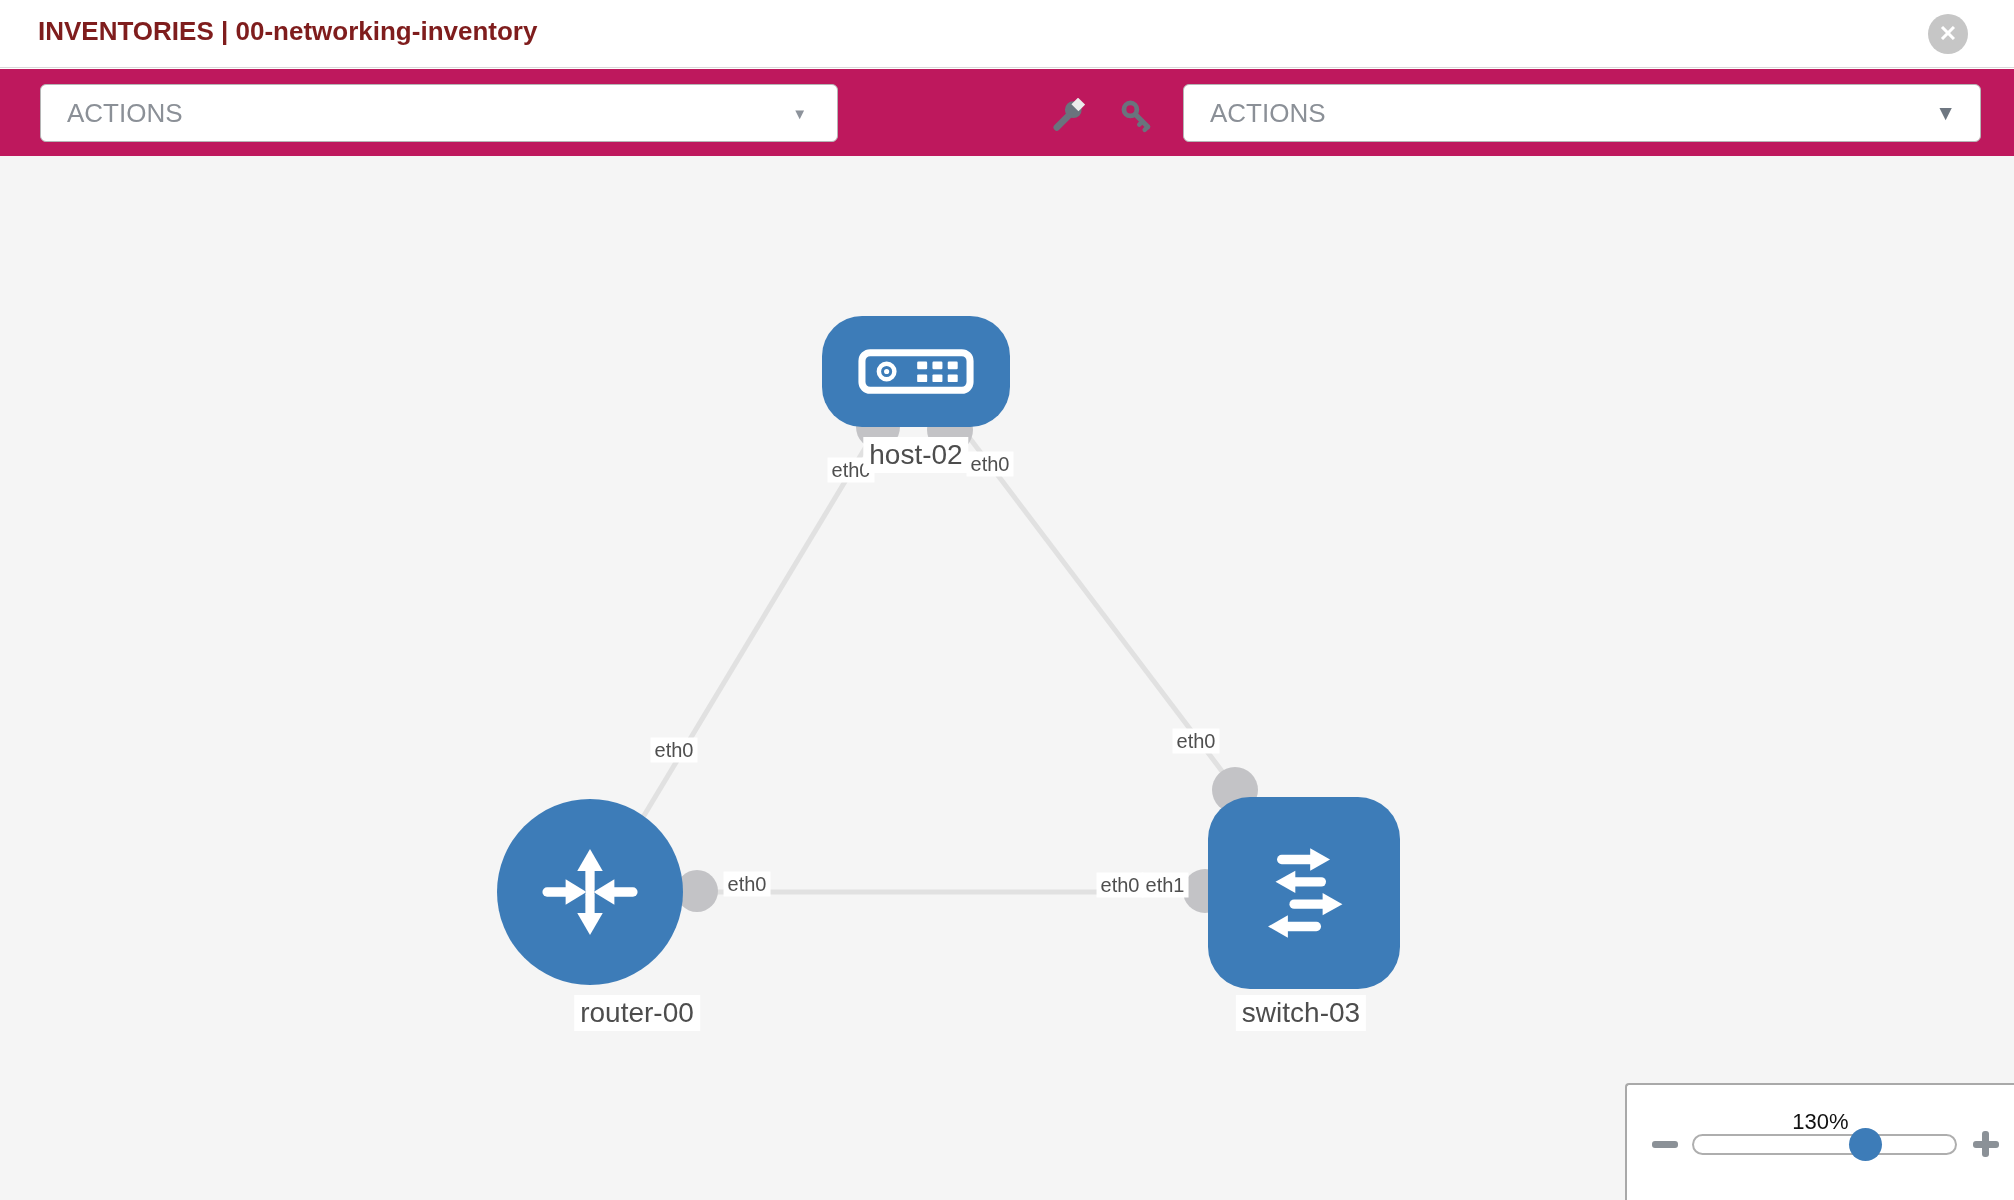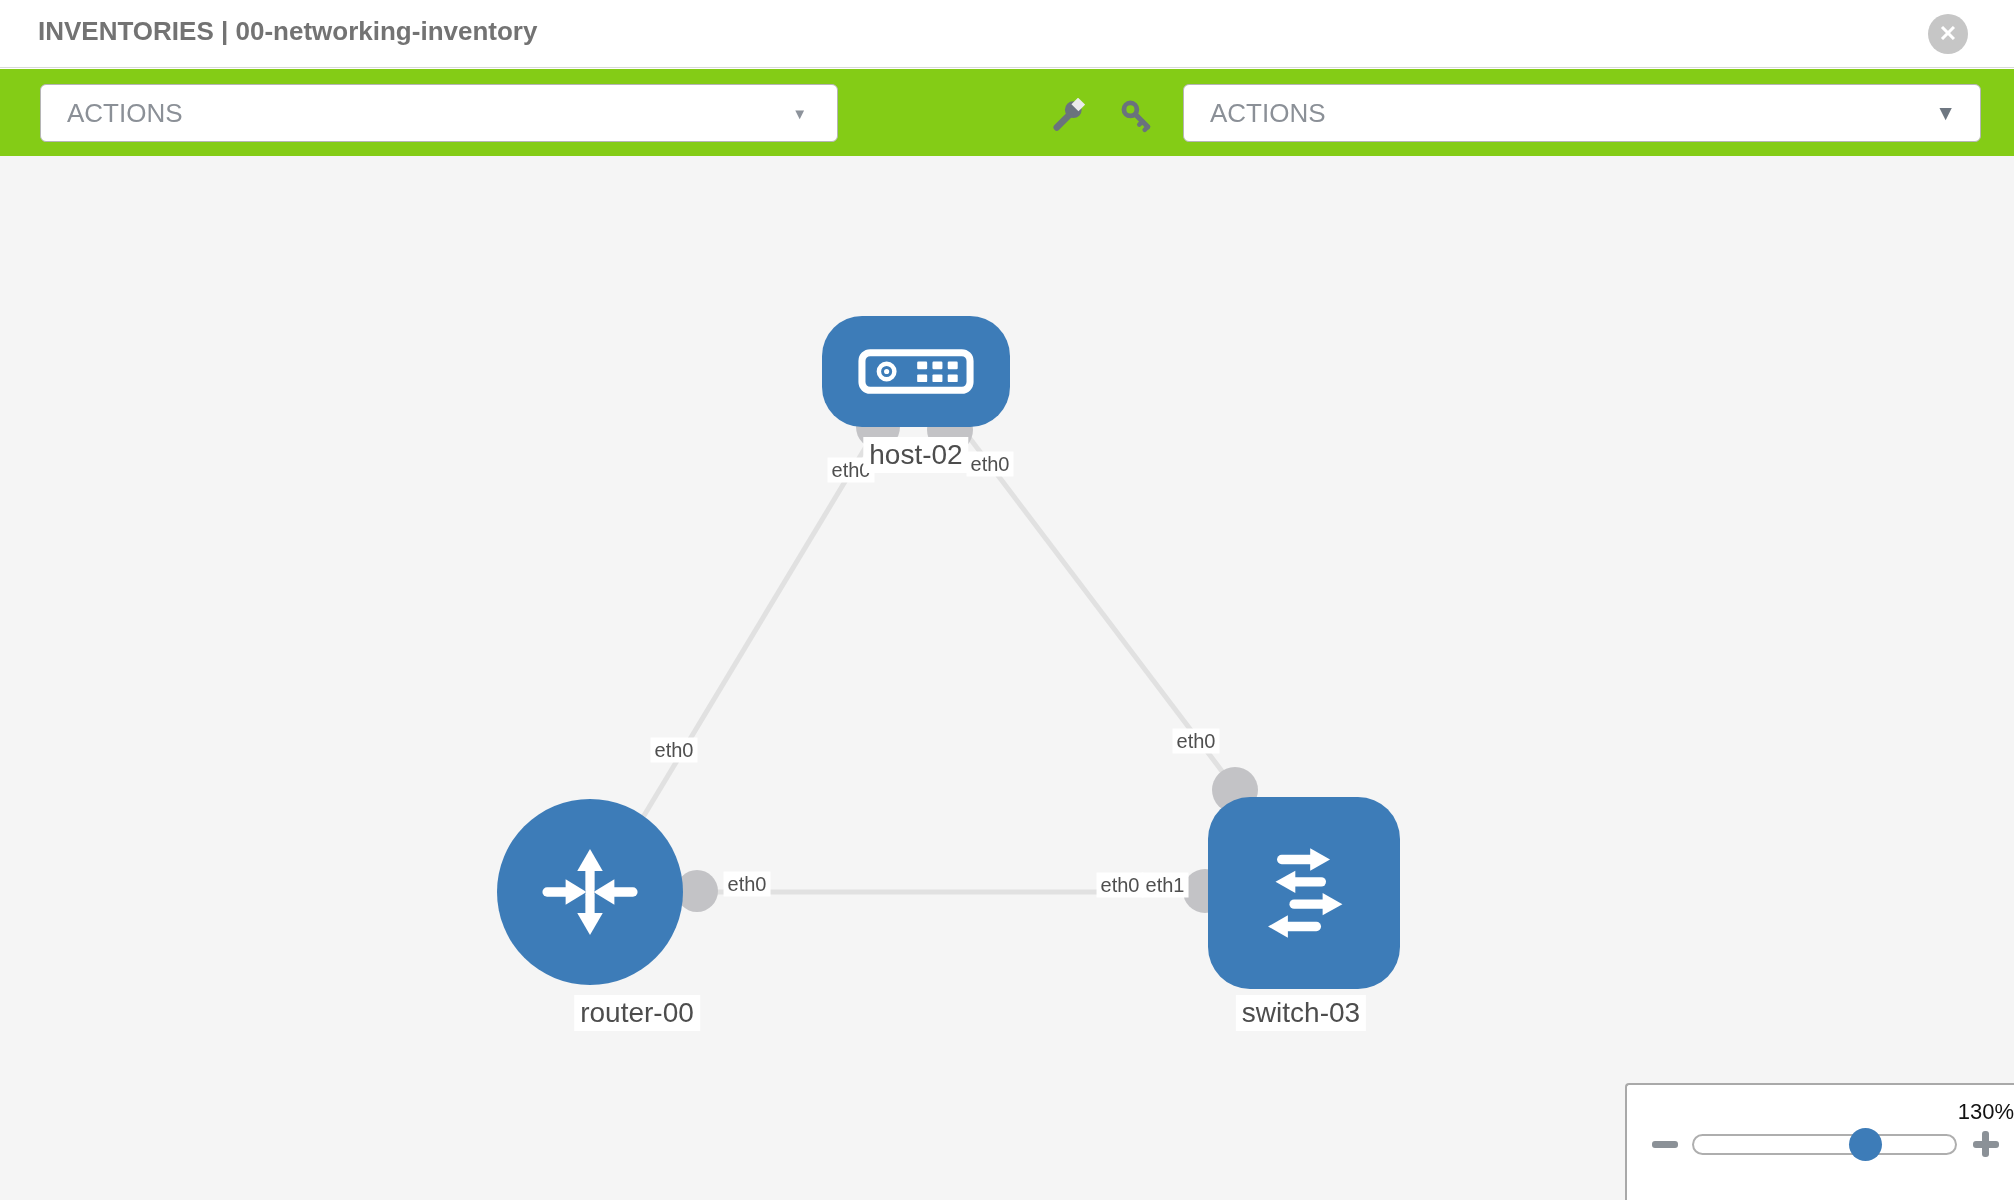--- a/index.html
+++ b/index.html
@@ -1,27 +1,27 @@
 <!DOCTYPE html>
 <html><head>
 <meta charset="utf-8">
 <style>
   * { margin:0; padding:0; box-sizing:border-box; }
   body { background:#fff; font-family:"Liberation Sans", sans-serif; }
   .screen { position:relative; width:2014px; height:1200px; background:#fff; overflow:hidden; }
 
   
   .header { position:absolute; top:0; left:0; right:0; height:68px; background:#fff; border-bottom:1px solid #d9d9d9; }
-  .page-title { position:absolute; left:38px; top:16px; font-size:26px; font-weight:bold; color:#737373; }
+  .page-title { position:absolute; left:38px; top:16px; font-size:26px; font-weight:bold; color:#7f1d1d; }
   .close-btn { position:absolute; right:46px; top:14px; width:40px; height:40px; border-radius:50%;
                background:#c6c6c6; color:#fff; font-size:22px; font-weight:bold;
                display:flex; align-items:center; justify-content:center; cursor:pointer; }
 
   
-  .toolbar { position:absolute; top:69px; left:0; right:0; height:110px; background:#84cc16; border-bottom:1px solid #d4d4d4; }
+  .toolbar { position:absolute; top:69px; left:0; right:0; height:110px; background:#be185d; border-bottom:1px solid #d4d4d4; }
   .dropdown { position:absolute; top:15px; height:58px; background:#fff; border:1px solid #b5b5b5; border-radius:6px;
               display:flex; align-items:center; font-size:26px; color:#8b9097; cursor:pointer; }
   .dropdown .dd-label { padding-left:26px; }
   .dd-caret { position:absolute; top:50%; transform:translateY(-50%); }
   .actions-dd { left:40px; width:798px; }
   .actions-dd .dd-caret { right:30px; font-size:15px; color:#8d939b; }
   .search-dd { left:1183px; width:798px; }
   .search-dd .dd-caret { right:24px; font-size:21px; color:#6e7781; }
   .tool-icon { position:absolute; width:36px; height:36px; top:29px; cursor:pointer; }
   .wrench { left:1049px; } .key { left:1119px; }
@@ -35,21 +35,21 @@
   .node-router { left:497px;  top:643px; width:186px; height:186px; border-radius:50%; }
   .node-switch { left:1208px; top:641px; width:192px; height:192px; border-radius:42px; }
 
   .chip { position:absolute; transform:translate(-50%,-50%); background:#fff; color:#4d4d4d; white-space:nowrap; }
   .node-chip { font-size:28px; padding:2px 6px; }
   .port-chip { font-size:20px; padding:1px 4px; color:#4f4f4f; }
 
   
   .zoom-panel { position:absolute; left:1625px; top:927px; width:389px; height:117px; background:#fff;
                 border-left:2px solid #a9a9a9; border-top:2px solid #a9a9a9; border-top-left-radius:4px; }
-  .zoom-level { position:absolute; top:14px; left:0; width:100%; text-align:right; font-size:22px; color:#111; }
+  .zoom-level { position:absolute; top:24px; left:0; width:100%; text-align:center; font-size:22px; color:#111; }
   .zbar { position:absolute; background:#8b9197; border-radius:3px; }
   .zoom-out { position:absolute; left:25px; top:56px; width:26px; height:7px; cursor:pointer; }
   .zoom-in-h { left:346px; top:56px; width:26px; height:7px; cursor:pointer; }
   .zoom-in-v { left:355px; top:46px; width:7px; height:26px; cursor:pointer; }
   .slider-track { position:absolute; left:65px; top:49px; width:265px; height:21px; background:#fff;
                   border:2px solid #aeaeae; border-radius:12px; cursor:pointer; }
   .slider-handle { position:absolute; left:222px; top:43px; width:33px; height:33px; border-radius:50%;
                    background:#3d7cb8; cursor:grab; }
 </style>
 </head>

